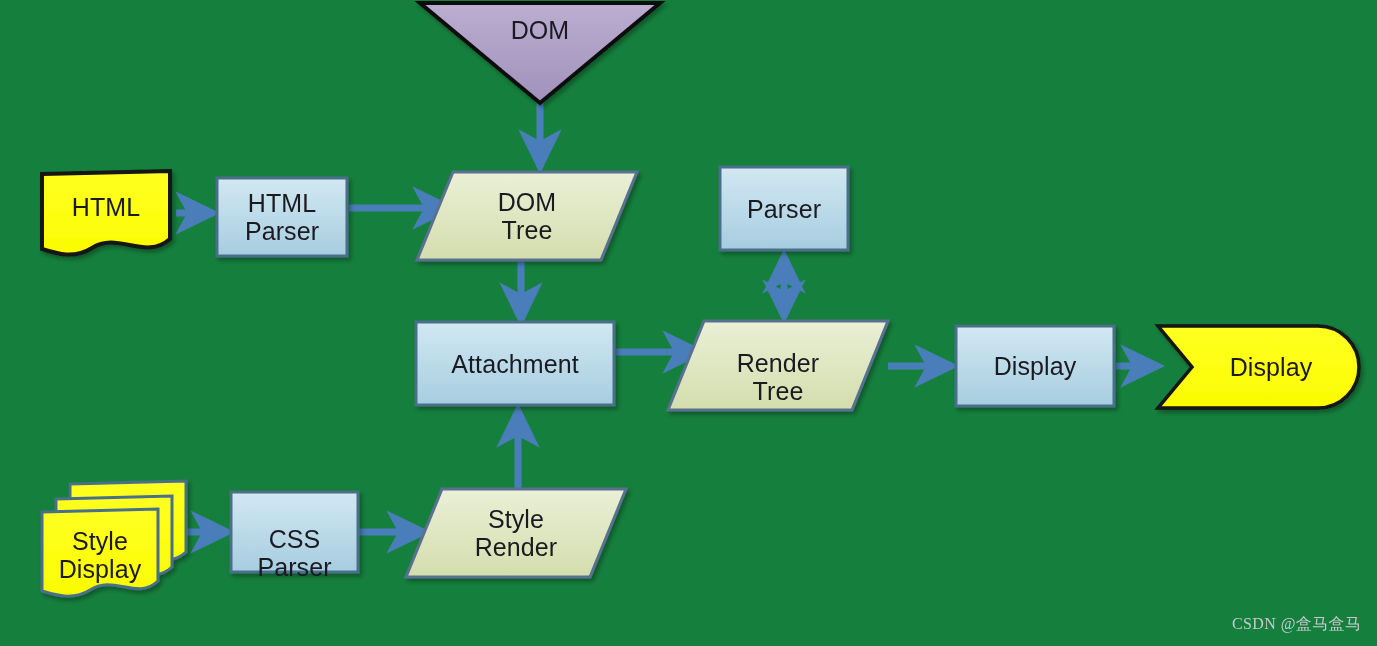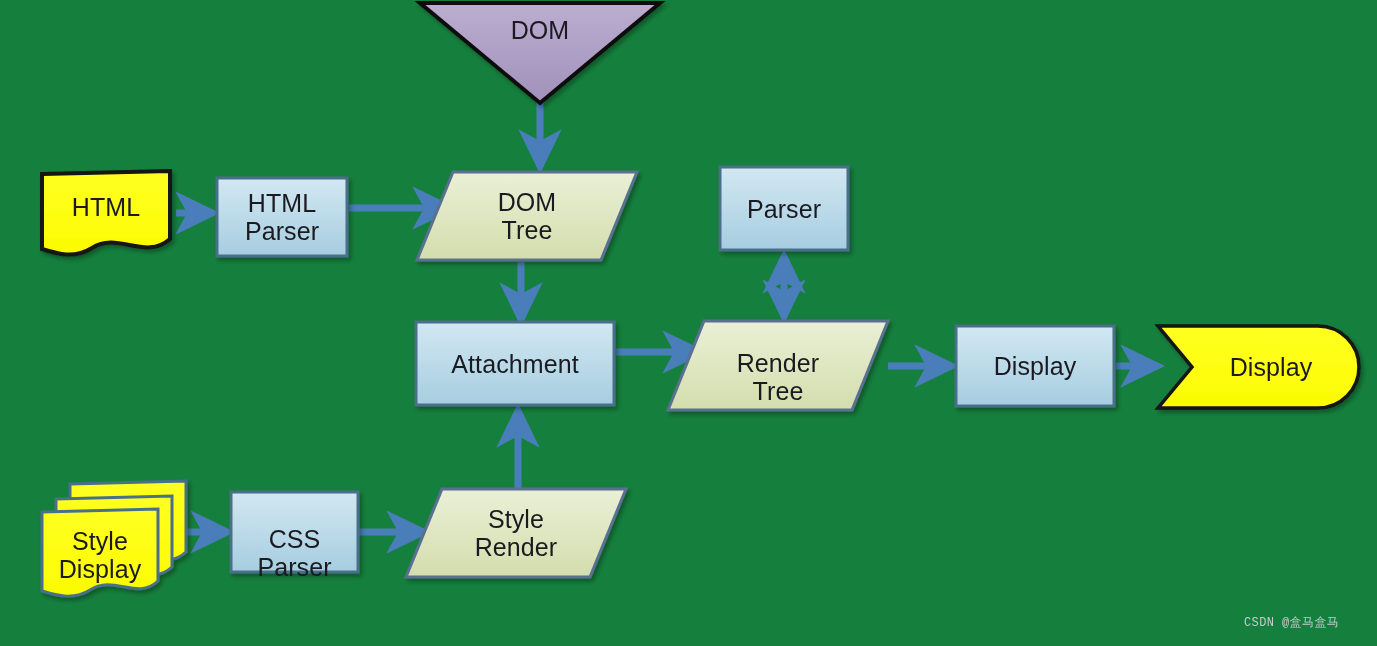--- a/index.html
+++ b/index.html
@@ -35,25 +35,24 @@
     font-family: "Liberation Sans", "DejaVu Sans", sans-serif;
     font-size: 25px;
     line-height: 1.12;
     letter-spacing: 0.1px;
     pointer-events: none;
     white-space: pre;
   }
   .watermark {
     position: absolute;
     color: #c9c9cf;
-    font-family: Liberation Mono, monospace;
-    font-size: 12px;
+    font-family: Liberation Serif, serif;
+    font-size: 16px;
     letter-spacing: 0.4px;
     white-space: pre;
-    margin-left: 12px;
   }
 </style>
 </head>
 <body>
 
 <div id="canvas">
 
   <svg id="diagram-svg" viewBox="0 0 1377 646">
     <defs>
       <linearGradient id="gradBlue" x1="0" y1="0" x2="0" y2="1">

